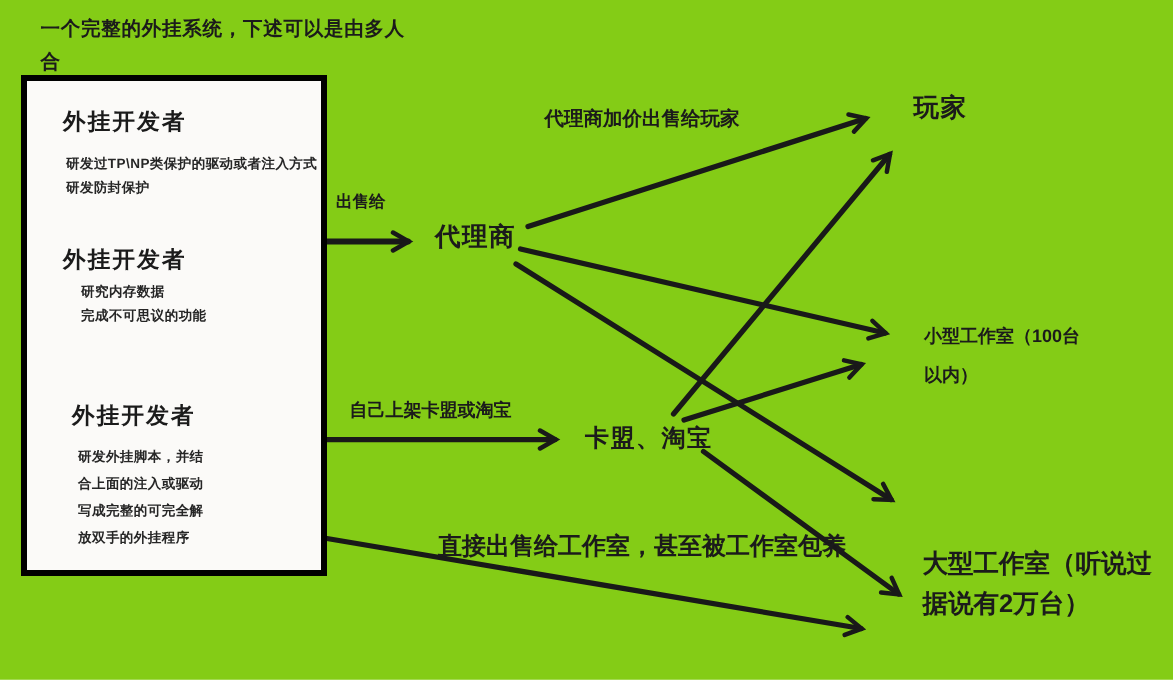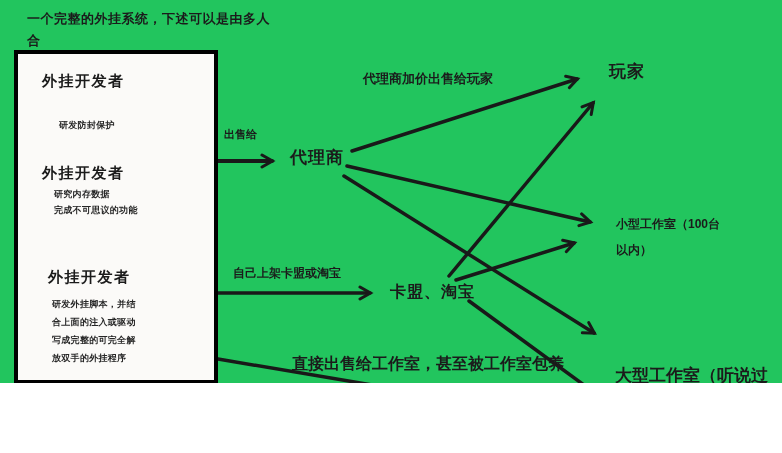--- a/index.html
+++ b/index.html
@@ -1,19 +1,19 @@
 <!DOCTYPE html>
 <html><head>
 <meta charset="utf-8">
 <title></title>
 <style>
   html,body { margin:0; padding:0; }
   .canvas {
-    position:relative; width:782px; height:383px;
-    background:#22c55e; overflow:hidden;
+    position:relative; width:782px; height:453px;
+    background:#84cc16; overflow:hidden;
     font-family:"Liberation Sans", sans-serif; color:#1b1b1b;
   }
   .abs { position:absolute; }
   svg.arrows { position:absolute; left:0; top:0; width:782px; height:453px; }
 
   .caption { left:27px; top:8px; width:250px; font-size:13px; font-weight:bold;
              line-height:22px; letter-spacing:0.5px; }
 
   .dev-box { left:14px; top:50px; width:196px; height:326px;
              border:4px solid #000000; background:#fbfaf8; }
@@ -58,21 +58,22 @@
     </g>
   </svg>
 
   <div class="abs caption">
     <div>一个完整的外挂系统，下述可以是由多人合</div>
     <div>作或者一人独立完成</div>
   </div>
 
   <div class="abs dev-box">
     <div class="sec-title" style="left:24px; top:18px;">外挂开发者</div>
-    <div class="sec-line" style="left:41px; top:65px;text-align:center;">研发防封保护</div>
+    <div class="sec-line" style="left:26px; top:49px;">研发过TP\NP类保护的驱动或者注入方式</div>
+    <div class="sec-line" style="left:26px; top:65px;text-align:center;">研发防封保护</div>
 
     <div class="sec-title" style="left:24px; top:110px;">外挂开发者</div>
     <div class="sec-line" style="left:36px; top:134px;">研究内存数据</div>
     <div class="sec-line" style="left:36px; top:150px;">完成不可思议的功能</div>
 
     <div class="sec-title" style="left:30px; top:214px;">外挂开发者</div>
     <div class="sec-line" style="left:34px; top:244px;">研发外挂脚本，并结</div>
     <div class="sec-line" style="left:34px; top:262px;">合上面的注入或驱动</div>
     <div class="sec-line" style="left:34px; top:280px;">写成完整的可完全解</div>
     <div class="sec-line" style="left:34px; top:298px;">放双手的外挂程序</div>

